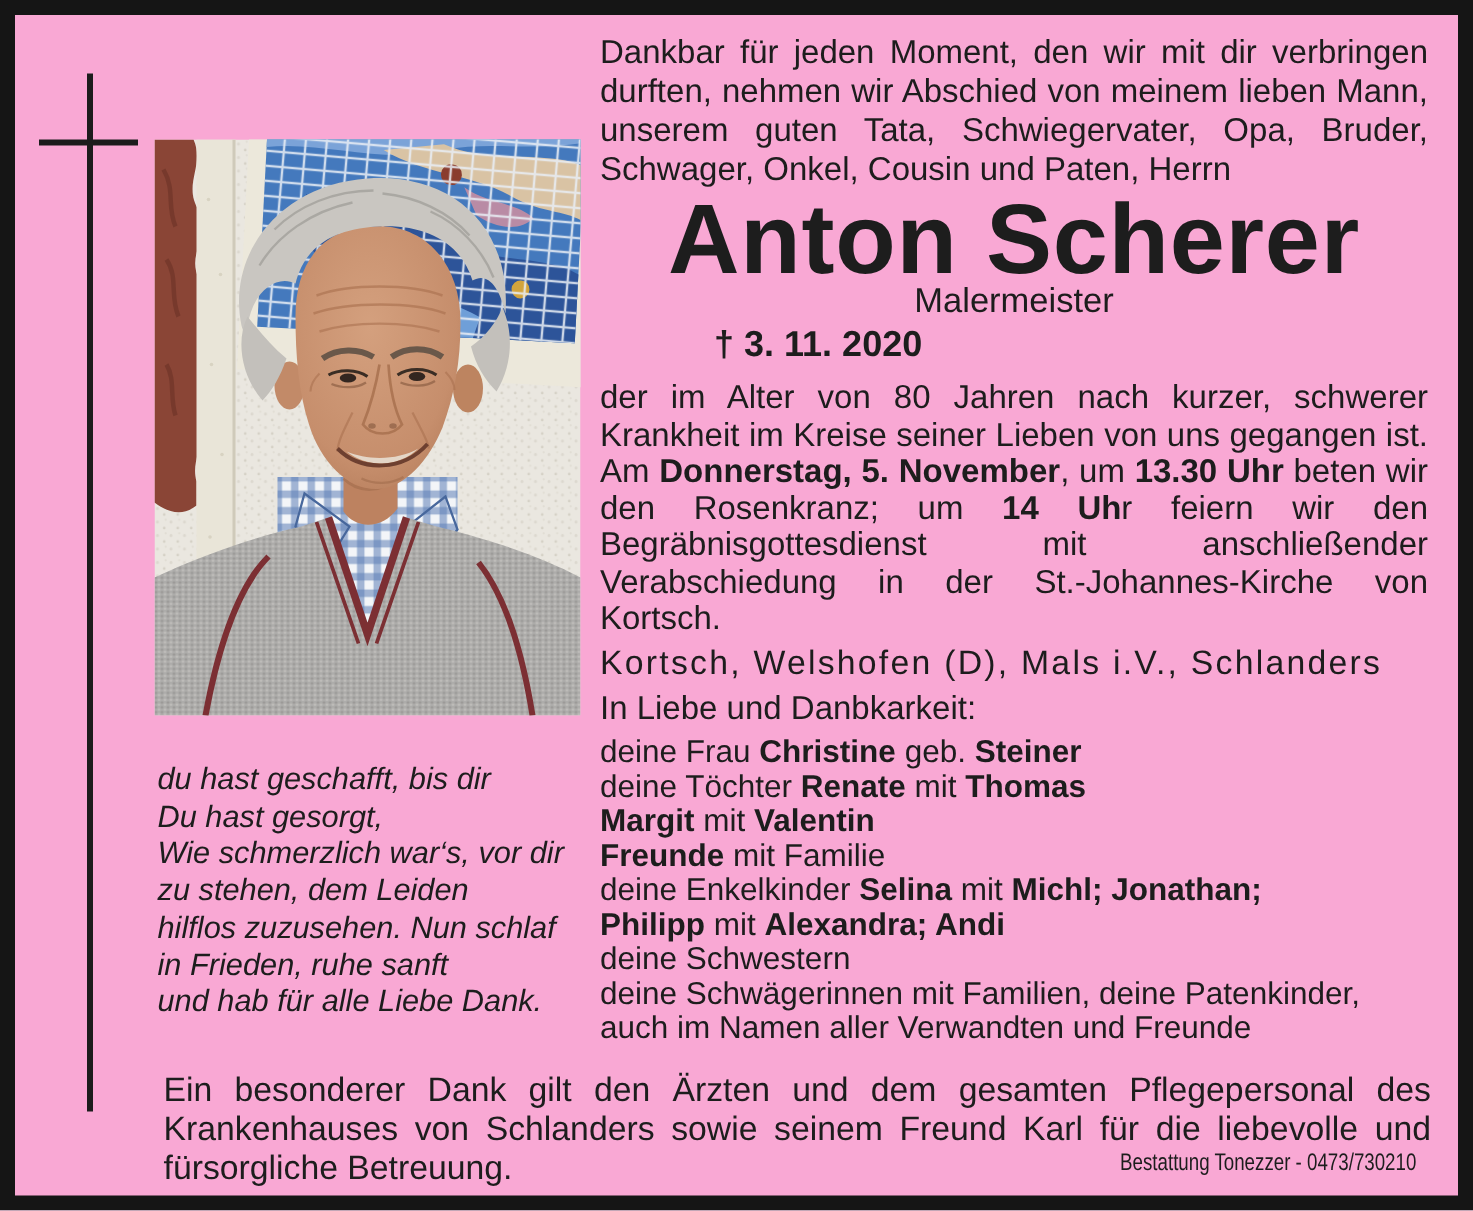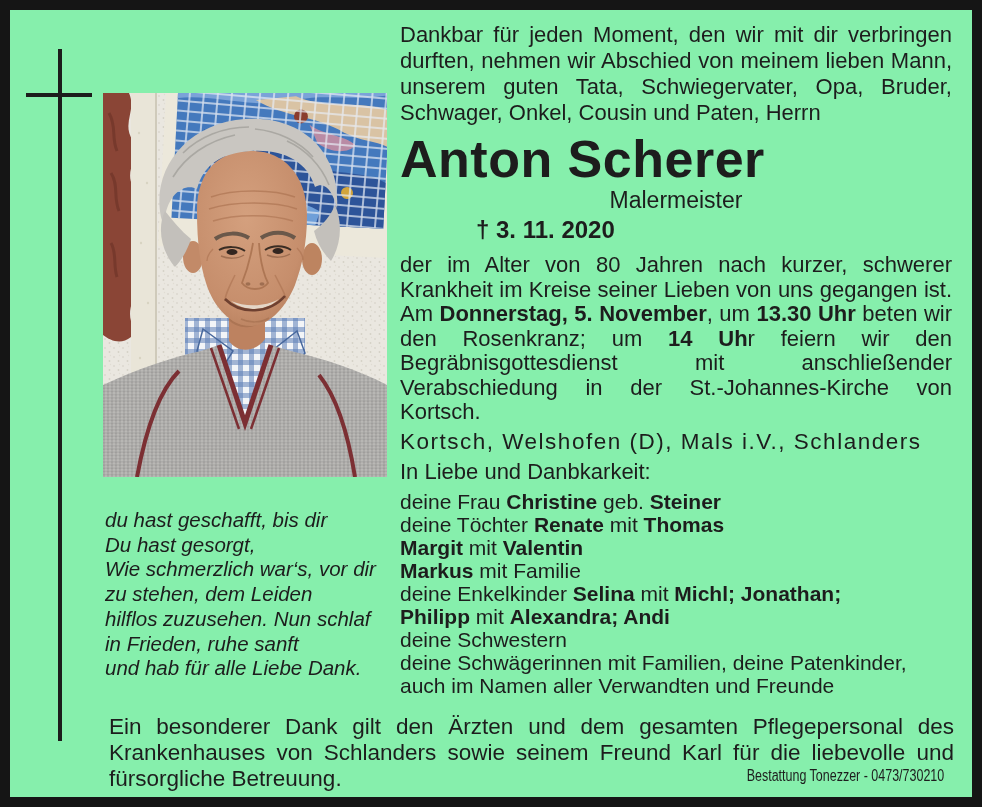--- a/index.html
+++ b/index.html
@@ -7,21 +7,21 @@
     width:982px;height:807px;
     font-family:"Liberation Sans","DejaVu Sans",sans-serif;
     color:#1d1d1d;
     -webkit-font-smoothing:antialiased;
   }
   .card{
     position:relative;
     width:982px;height:807px;
     box-sizing:border-box;
     border:10px solid #151515;
-    background:#86efac;
+    background:#f9a8d4;
     overflow:hidden;
   }
   
   .cross-stem{
     position:absolute;left:48px;top:39px;width:4px;height:692px;
     background:#1c1c1c;
   }
   .cross-bar{
     position:absolute;left:16px;top:83px;width:66px;height:4px;
     background:#1c1c1c;
@@ -35,22 +35,22 @@
   .right-col{
     position:absolute;left:390px;top:12px;width:552px;
   }
   .opening{
     margin:0;
     font-size:22px;line-height:26px;
     text-align:justify;hyphens:auto;
   }
   .name{
     margin:6px 0 0 0;
-    font-size:52px;line-height:54px;
-    font-weight:bold;text-align:left;
+    font-size:66px;line-height:54px;
+    font-weight:bold;text-align:center;
     letter-spacing:0.5px;
   }
   .profession{
     font-size:23px;line-height:27px;font-weight:normal;text-align:center;
     margin-top:1px;
   }
   .dates{
     display:flex;justify-content:space-between;
     padding:0 84px 0 76px;
     font-size:24px;line-height:29px;font-weight:bold;
@@ -222,21 +222,21 @@
     <div class="dates">
       <span>† 3. 11. 2020</span>
     </div>
     <p class="announcement"><span>der im Alter von 80 Jahren nach kurzer, schwerer Krankheit im Kreise seiner Lieben von uns gegangen ist. Am </span><b>Donnerstag, 5. November</b><span>, um </span><b>13.30 Uhr</b><span> beten wir den Rosenkranz;  um </span><b>14 Uh</b><span>r feiern wir den Begräbnisgottesdienst mit anschließender Verabschiedung in der St.-Johannes-Kirche von Kortsch.</span></p>
     <div class="places">Kortsch, Welshofen (D), Mals i.V., Schlanders</div>
     <div class="salutation">In Liebe und Danbkarkeit:</div>
     <div class="family">
         <div class="family-line"><span>deine Frau </span><b>Christine</b><span> geb. </span><b>Steiner</b></div>
         <div class="family-line"><span>deine Töchter </span><b>Renate</b><span> mit </span><b>Thomas</b></div>
         <div class="family-line"><b>Margit</b><span> mit </span><b>Valentin</b></div>
-        <div class="family-line"><b>Markus</b><span> mit Familie</span></div>
+        <div class="family-line"><b>Freunde</b><span> mit Familie</span></div>
         <div class="family-line"><span>deine Enkelkinder </span><b>Selina</b><span> mit </span><b>Michl; Jonathan;</b></div>
         <div class="family-line"><b>Philipp</b><span> mit </span><b>Alexandra; Andi</b></div>
         <div class="family-line"><span>deine Schwestern</span></div>
         <div class="family-line"><span>deine Schwägerinnen mit Familien, deine Patenkinder,</span></div>
         <div class="family-line"><span>auch im Namen aller Verwandten und Freunde</span></div>
       </div>
   </div>
 
   <div class="verse">
       <div class="verse-line">du hast geschafft, bis dir</div>

